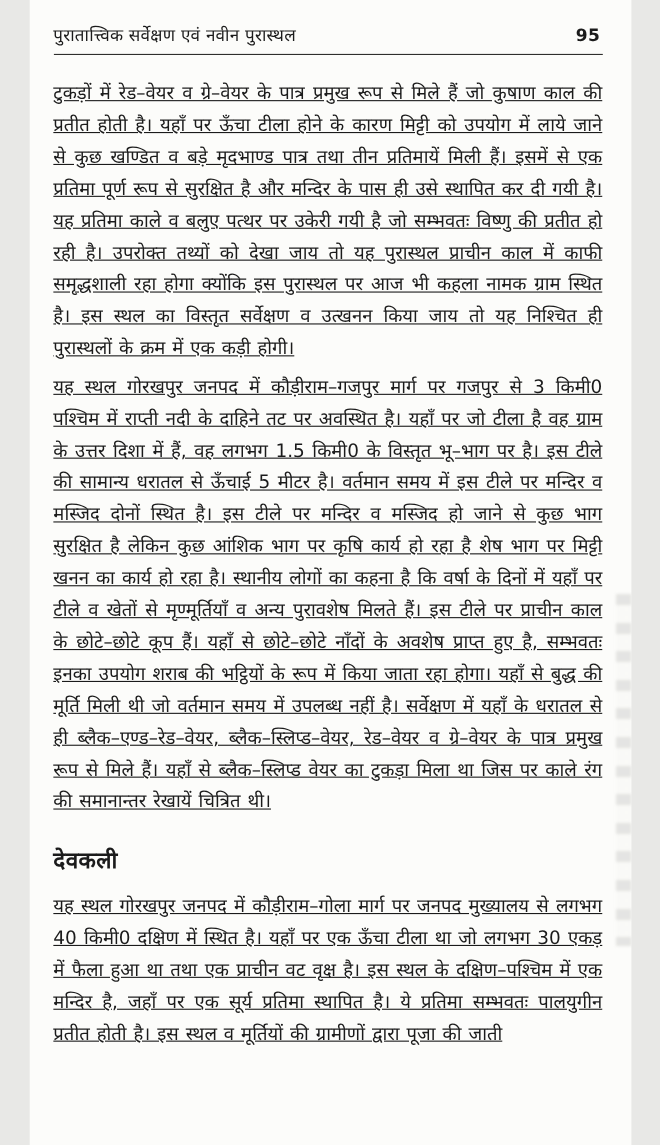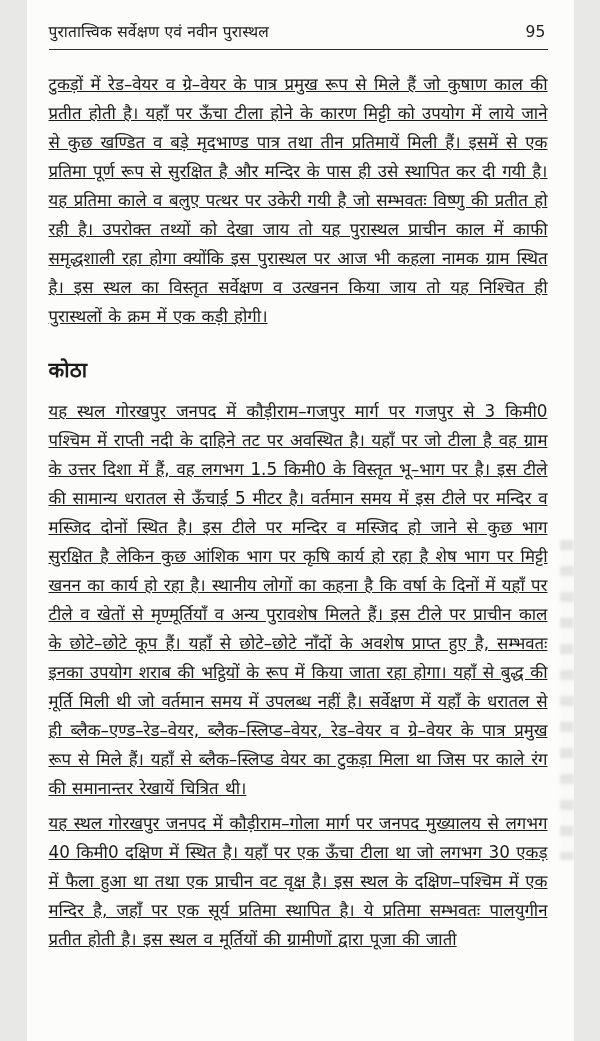--- a/index.html
+++ b/index.html
@@ -36,21 +36,21 @@
   }
   .header-row {
     display: flex;
     justify-content: space-between;
     align-items: baseline;
     font-size: 15.5px;
     letter-spacing: 0.2px;
     padding: 4px 2px 7px 0;
   }
   .header-title { font-weight: 400; }
-  .header-page  { font-weight: 400; }
+  .header-page  { font-weight: 700; }
   .rule {
     border: 0;
     border-top: 1.6px solid #2f2f2d;
     margin: 0 0 20px 0;
   }
   .body-para {
     font-size: 16.8px;
     line-height: 29px;
     text-align: justify;
     margin: 0 0 6px 0;
@@ -71,22 +71,22 @@
 
   <div class="header-row">
     <span class="header-title">पुरातात्त्विक सर्वेक्षण एवं नवीन पुरास्थल</span>
     <span class="header-page">95</span>
   </div>
 
   <hr class="rule">
 
   <p class="body-para">टुकड़ों में  रेड–वेयर व ग्रे–वेयर के पात्र प्रमुख रूप से मिले हैं जो कुषाण काल की प्रतीत होती है। यहाँ पर ऊँचा टीला होने के कारण मिट्टी को उपयोग में लाये जाने से कुछ खण्डित व बड़े मृदभाण्ड पात्र तथा तीन प्रतिमायें मिली हैं। इसमें से एक प्रतिमा पूर्ण रूप से सुरक्षित है और मन्दिर के पास ही उसे स्थापित कर दी गयी है। यह प्रतिमा काले व बलुए पत्थर पर उकेरी गयी है जो सम्भवतः विष्णु की प्रतीत हो रही है। उपरोक्त तथ्यों को देखा जाय तो यह पुरास्थल प्राचीन काल में काफी समृद्धशाली रहा होगा क्योंकि इस पुरास्थल पर आज भी कहला नामक ग्राम स्थित है। इस स्थल का विस्तृत सर्वेक्षण व उत्खनन किया जाय तो यह निश्चित ही पुरास्थलों के क्रम में एक कड़ी होगी।</p>
 
-  <h2 class="section-heading">कोठा</h2>
 
   <p class="body-para">यह स्थल गोरखपुर जनपद में कौड़ीराम–गजपुर मार्ग पर गजपुर से 3 किमी0 पश्चिम में राप्ती नदी के दाहिने तट पर अवस्थित है। यहाँ पर जो टीला है वह ग्राम के उत्तर दिशा में हैं, वह लगभग 1.5 किमी0 के विस्तृत भू–भाग पर है। इस टीले की सामान्य धरातल से ऊँचाई 5 मीटर है। वर्तमान समय में इस टीले पर मन्दिर व मस्जिद दोनों स्थित है। इस टीले पर मन्दिर व मस्जिद हो जाने से कुछ भाग सुरक्षित है लेकिन कुछ आंशिक भाग पर कृषि कार्य हो रहा है शेष भाग पर मिट्टी खनन का कार्य हो रहा है। स्थानीय लोगों का कहना है कि वर्षा के दिनों में यहाँ पर टीले व खेतों से मृण्मूर्तियाँ व अन्य पुरावशेष मिलते हैं। इस टीले पर प्राचीन काल के छोटे–छोटे कूप हैं। यहाँ से छोटे–छोटे नाँदों के अवशेष प्राप्त हुए है, सम्भवतः इनका उपयोग शराब की भट्ठियों के रूप में किया जाता रहा होगा। यहाँ से बुद्ध की मूर्ति मिली थी जो वर्तमान समय में उपलब्ध नहीं है। सर्वेक्षण में यहाँ के धरातल से ही ब्लैक–एण्ड–रेड–वेयर, ब्लैक–स्लिप्ड–वेयर, रेड–वेयर व ग्रे–वेयर के पात्र प्रमुख रूप से मिले हैं। यहाँ से ब्लैक–स्लिप्ड वेयर का टुकड़ा मिला था जिस पर काले रंग की समानान्तर रेखायें चित्रित थी।</p>
 
+  <h2 class="section-heading">देवकली</h2>
 
   <p class="body-para">यह स्थल गोरखपुर जनपद में कौड़ीराम–गोला मार्ग पर जनपद मुख्यालय से लगभग 40 किमी0 दक्षिण में स्थित है। यहाँ पर एक ऊँचा टीला था जो लगभग 30 एकड़ में फैला हुआ था तथा एक प्राचीन वट वृक्ष है। इस स्थल के दक्षिण–पश्चिम में एक मन्दिर है, जहाँ पर एक सूर्य प्रतिमा स्थापित है। ये प्रतिमा सम्भवतः पालयुगीन प्रतीत होती है। इस स्थल व मूर्तियों की ग्रामीणों द्वारा पूजा की जाती</p>
 
   <div class="bleed"></div>
 
 </div>
 
 </body></html>

